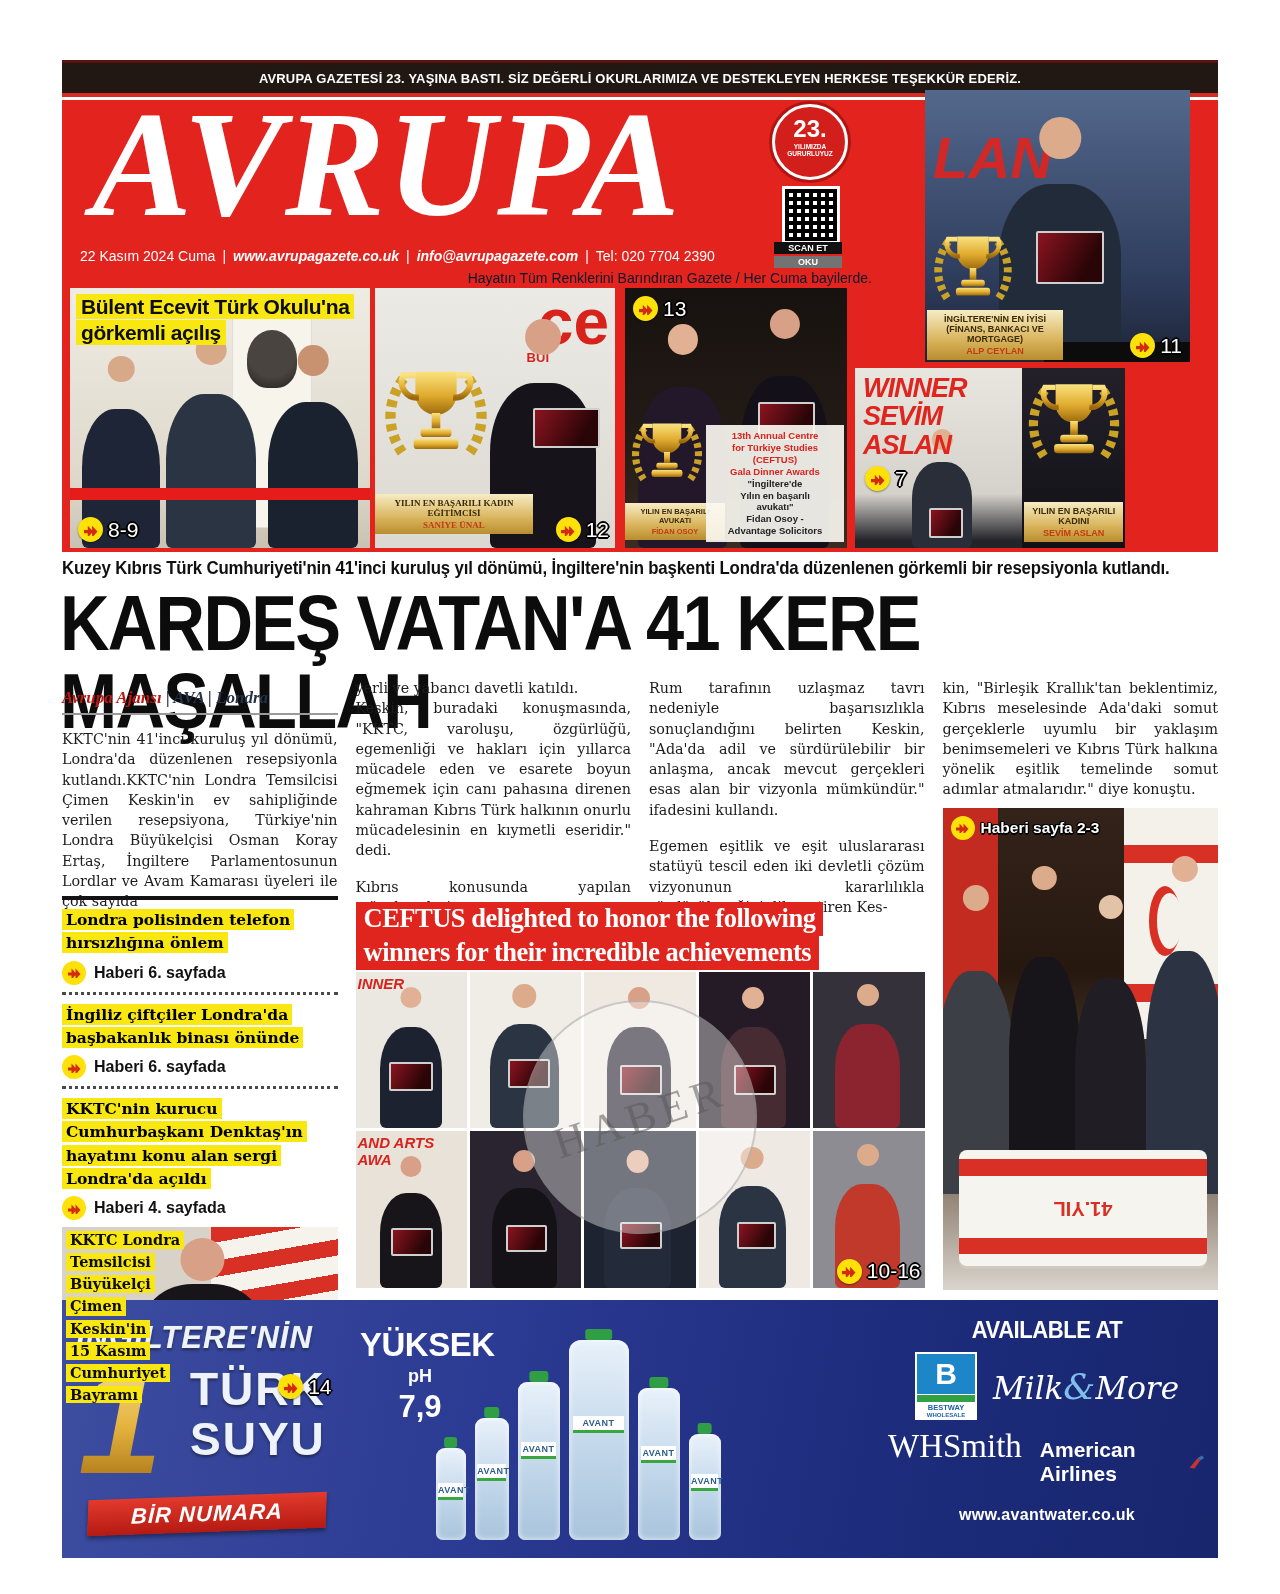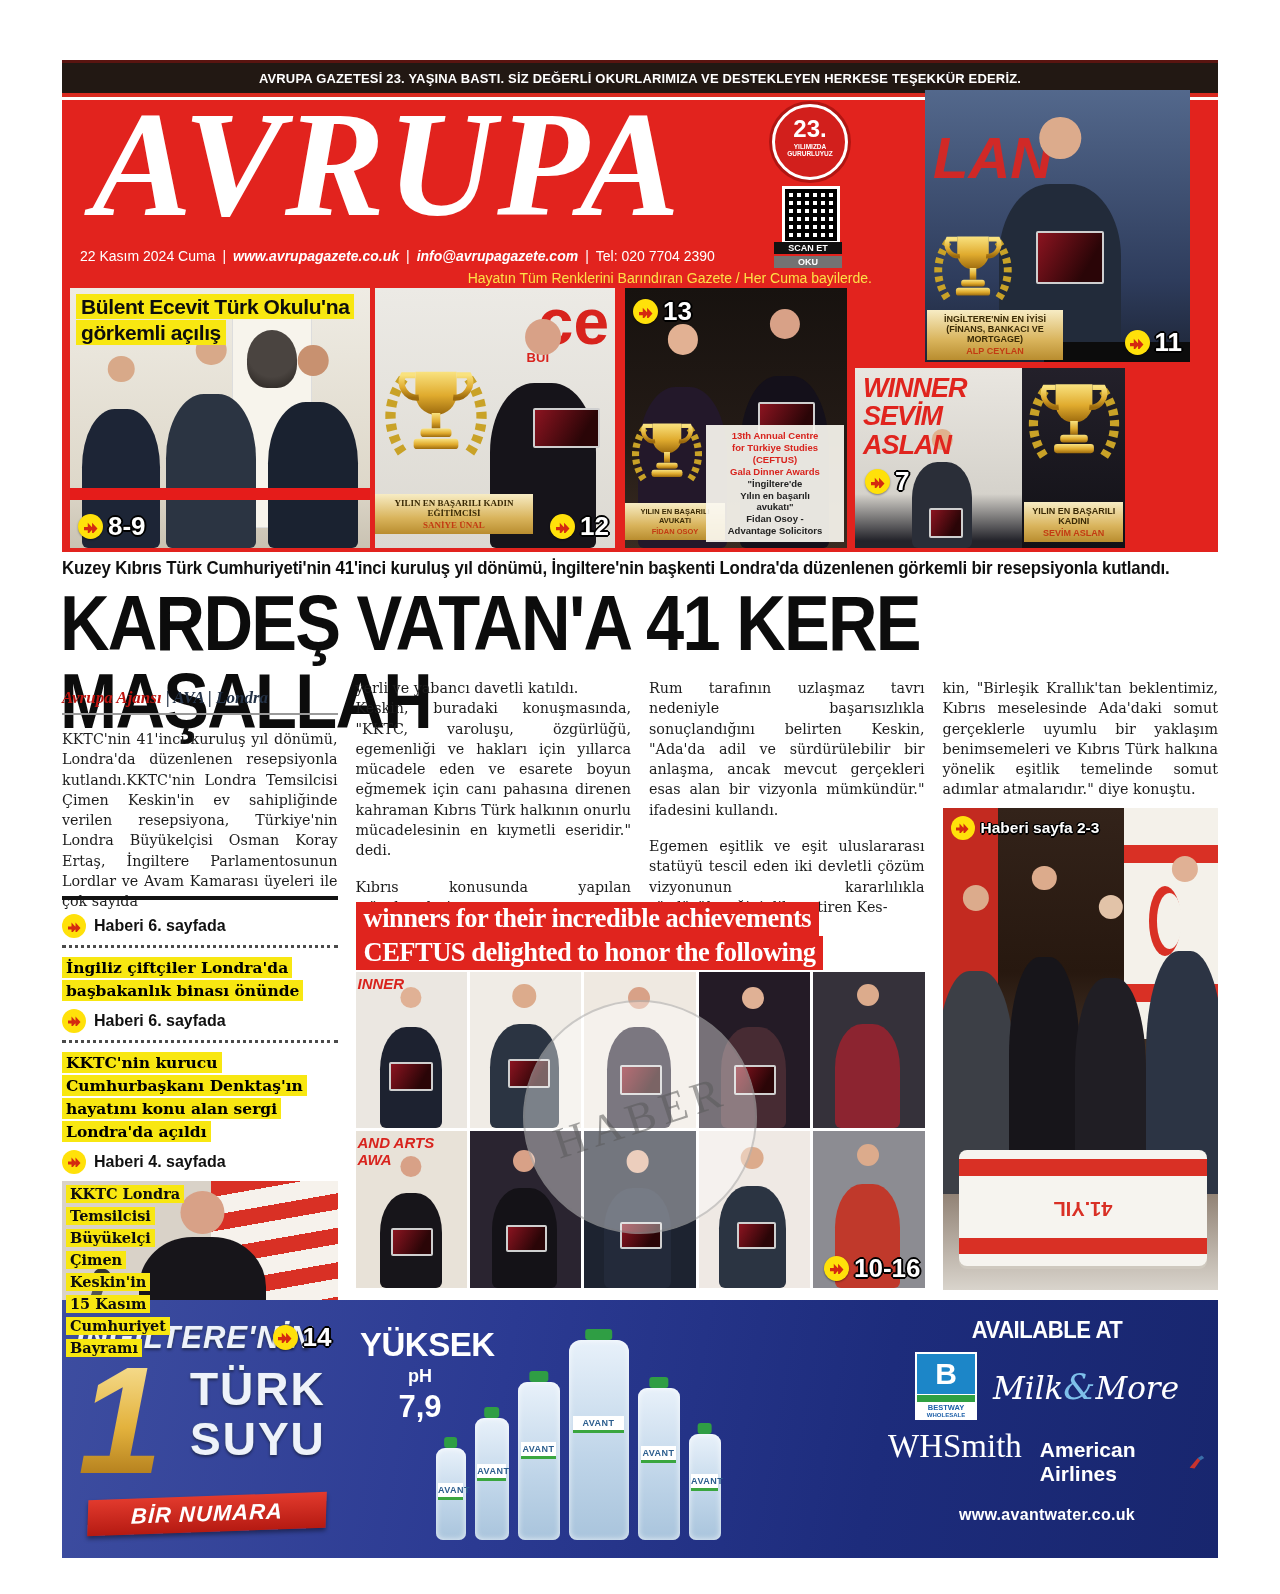--- a/index.html
+++ b/index.html
@@ -8,39 +8,39 @@
 
   
   #top-banner{left:62px;top:60px;width:1156px;height:30px;background:#221813;border-top:3px solid #5a1410;border-bottom:4px solid #d92b20;display:flex;align-items:center;justify-content:center;}
   #top-banner span{color:#fff;font-weight:700;font-size:13.5px;letter-spacing:.2px;transform:scaleX(.96);}
 
   
   #red-block{left:62px;top:100px;width:1156px;height:452px;background:#e2231e;}
   #masthead-title{left:30px;top:-14px;width:700px;font-family:"Liberation Serif",serif;font-style:italic;font-weight:700;font-size:150px;line-height:1.05;color:#fff;letter-spacing:2px;}
   #masthead-info{left:18px;top:148px;color:#fff;font-size:14px;display:flex;gap:7px;align-items:baseline;white-space:nowrap;}
   #masthead-info .bi{font-weight:700;font-style:italic;}
-  #masthead-tagline{left:300px;top:170px;width:510px;text-align:right;color:#fde047;font-size:14px;}
+  #masthead-tagline{left:300px;top:170px;width:510px;text-align:right;color:#0f172a;font-size:14px;}
   #badge{left:710px;top:4px;width:70px;height:70px;border-radius:50%;background:#d21f1c;border:3px solid #fff;box-shadow:0 0 0 3px #b01512;color:#fff;text-align:center;}
   #badge .b1{font-size:24px;font-weight:900;margin-top:8px;}
   #badge .b2{font-size:6.5px;font-weight:700;}
   #badge .b3{font-size:6.5px;font-weight:700;}
   #qr{left:720px;top:86px;width:52px;height:52px;background:#fff;padding:3px;}
   #qr .px{width:100%;height:100%;background-image:repeating-linear-gradient(0deg,#000 0 4px,transparent 4px 8px),repeating-linear-gradient(90deg,#000 0 4px,#fff 4px 8px);}
   .qr-lab{left:712px;width:68px;text-align:center;background:#111;color:#fff;font-weight:800;font-size:9px;padding:1px 0;}
   #qr-lab1{top:142px;} #qr-lab2{top:156px;background:#737373;}
 
   
   .pcard{position:absolute;overflow:hidden;}
   .person{position:absolute;}
   .person::before{content:"";position:absolute;left:50%;top:0;transform:translateX(-50%);width:34%;aspect-ratio:1/1;border-radius:50%;background:var(--skin,#d9a88a);}
   .person::after{content:"";position:absolute;left:0;right:0;top:28%;bottom:0;border-radius:42% 42% 6px 6px;background:var(--suit,#232a38);}
   .plaque{position:absolute;background:linear-gradient(120deg,#8c1420,#2a0507 75%);border:2px solid #cfcfcf;border-radius:2px;z-index:5;}
   .marker{position:absolute;display:flex;align-items:center;gap:5px;z-index:8;}
   .marker .dot{width:25px;height:25px;border-radius:50%;background:#ffe10a;display:flex;align-items:center;justify-content:center;flex:none;box-shadow:0 1px 2px rgba(0,0,0,.4);}
-  .marker .num{font-weight:700;font-size:26px;color:#fff;text-shadow:-2px 0 #000,2px 0 #000,0 -2px #000,0 2px #000,-1px -1px #000,1px 1px #000,1px -1px #000,-1px 1px #000;text-align:center;}
+  .marker .num{font-weight:400;font-size:21px;color:#fff;text-shadow:-2px 0 #000,2px 0 #000,0 -2px #000,0 2px #000,-1px -1px #000,1px 1px #000,1px -1px #000,-1px 1px #000;text-align:center;}
   .gold-band{position:absolute;background:linear-gradient(180deg,#f7ecc4,#d9b45c 60%,#b98d2f);text-align:center;padding:4px 4px;z-index:6;}
   .gold-band .t{font-weight:800;font-size:9px;color:#3a2a05;}
   .gold-band .n{font-weight:800;font-size:9px;color:#c33b12;margin-top:2px;}
   .tr-svg{position:absolute;z-index:5;}
 
   
   #photo-man{left:863px;top:-10px;width:265px;height:272px;background:linear-gradient(180deg,#53688c,#2e3c5c 70%,#1d2536);}
   #photo-man .bgtxt{position:absolute;left:8px;top:34px;color:#e0241e;font-weight:900;font-size:58px;font-style:italic;opacity:.9;}
   #photo-man .strip{position:absolute;right:0;bottom:0;width:55%;height:20px;background:#0c0c0c;}
   
@@ -381,20 +381,21 @@
                 <use href="#arrow-sym"></use>
               </svg>
             </span>
           <span class="txt">Haberi sayfa 2-3</span>
         </div>
       </div>
     </div>
 
     <div class="a-sb">
       <div>
+        <div class="sb-title"><span class="hl">Londra polisinden telefon hırsızlığına önlem</span></div>
         <div class="sb-page">
           <span class="dot" style="width:24px;height:24px;border-radius:50%;background:#ffe10a;display:flex;align-items:center;justify-content:center;">
               <svg width="13" height="11" viewBox="0 0 13 11">
                 <use href="#arrow-sym"></use>
               </svg>
             </span>
           <span>Haberi 6. sayfada</span>
         </div>
         <div class="sb-sep"></div>
       </div>
@@ -442,22 +443,22 @@
               <svg width="14" height="12" viewBox="0 0 13 11">
                 <use href="#arrow-sym"></use>
               </svg>
             </span>
           <span class="num">14</span>
         </div>
       </div>
     </div>
 
     <div class="a-cf">
+      <div class="cf-line">CEFTUS delighted to honor the following</div>
       <div class="cf-line">winners for their incredible achievements</div>
-      <div class="cf-line">CEFTUS delighted to honor the following</div>
       <div id="cf-grid">
         <div class="gcell" style="background:#ebe7e1;">
           <span class="bgtxt">INNER</span>
           <div class="person" style="left:22%;top:10%;width:56%;height:90%;--suit:#1d2230;--skin:#e0b195;"></div>
           <div class="plaque" style="left:30%;top:58%;width:36%;height:16%;"></div>
         </div>
         <div class="gcell" style="background:#f0ece6;">
           <div class="person" style="left:18%;top:8%;width:62%;height:92%;--suit:#2b3442;--skin:#dcab8c;"></div>
           <div class="plaque" style="left:34%;top:56%;width:34%;height:16%;"></div>
         </div>

